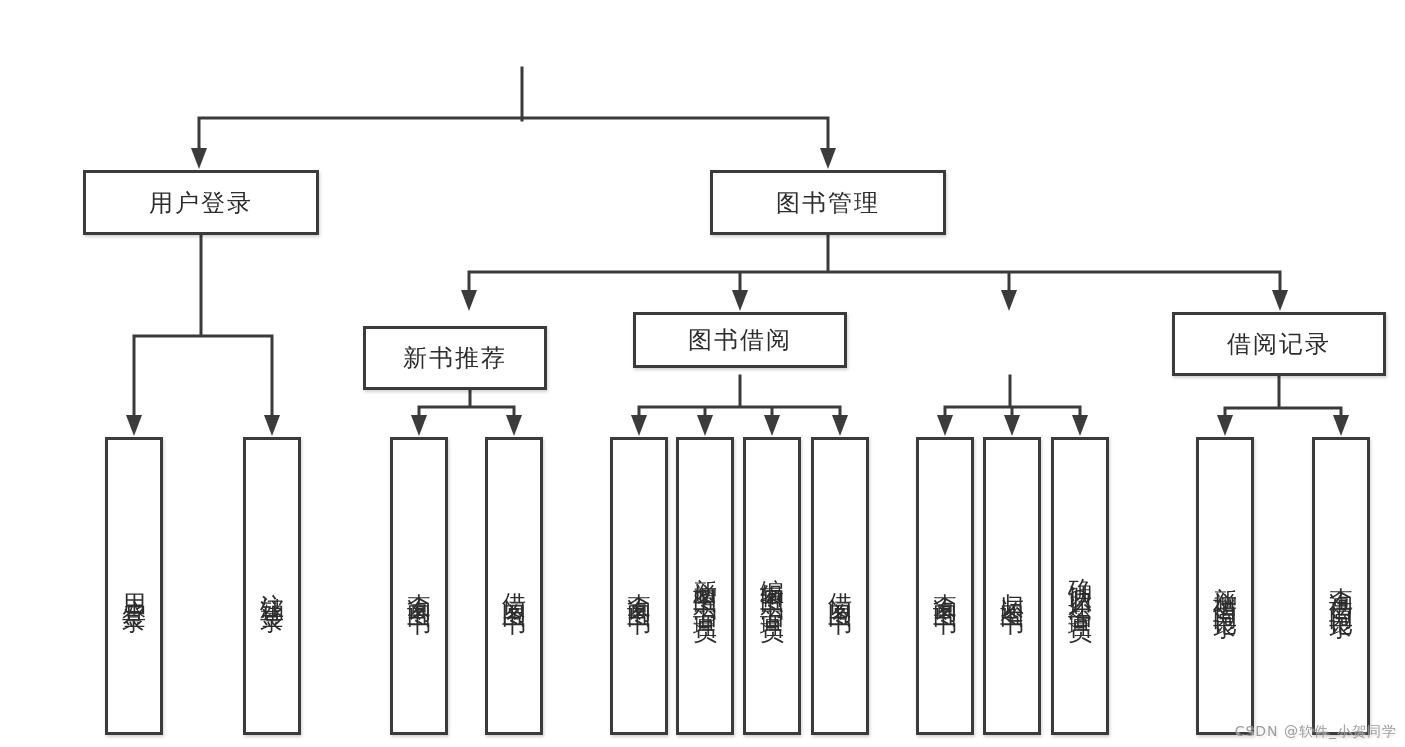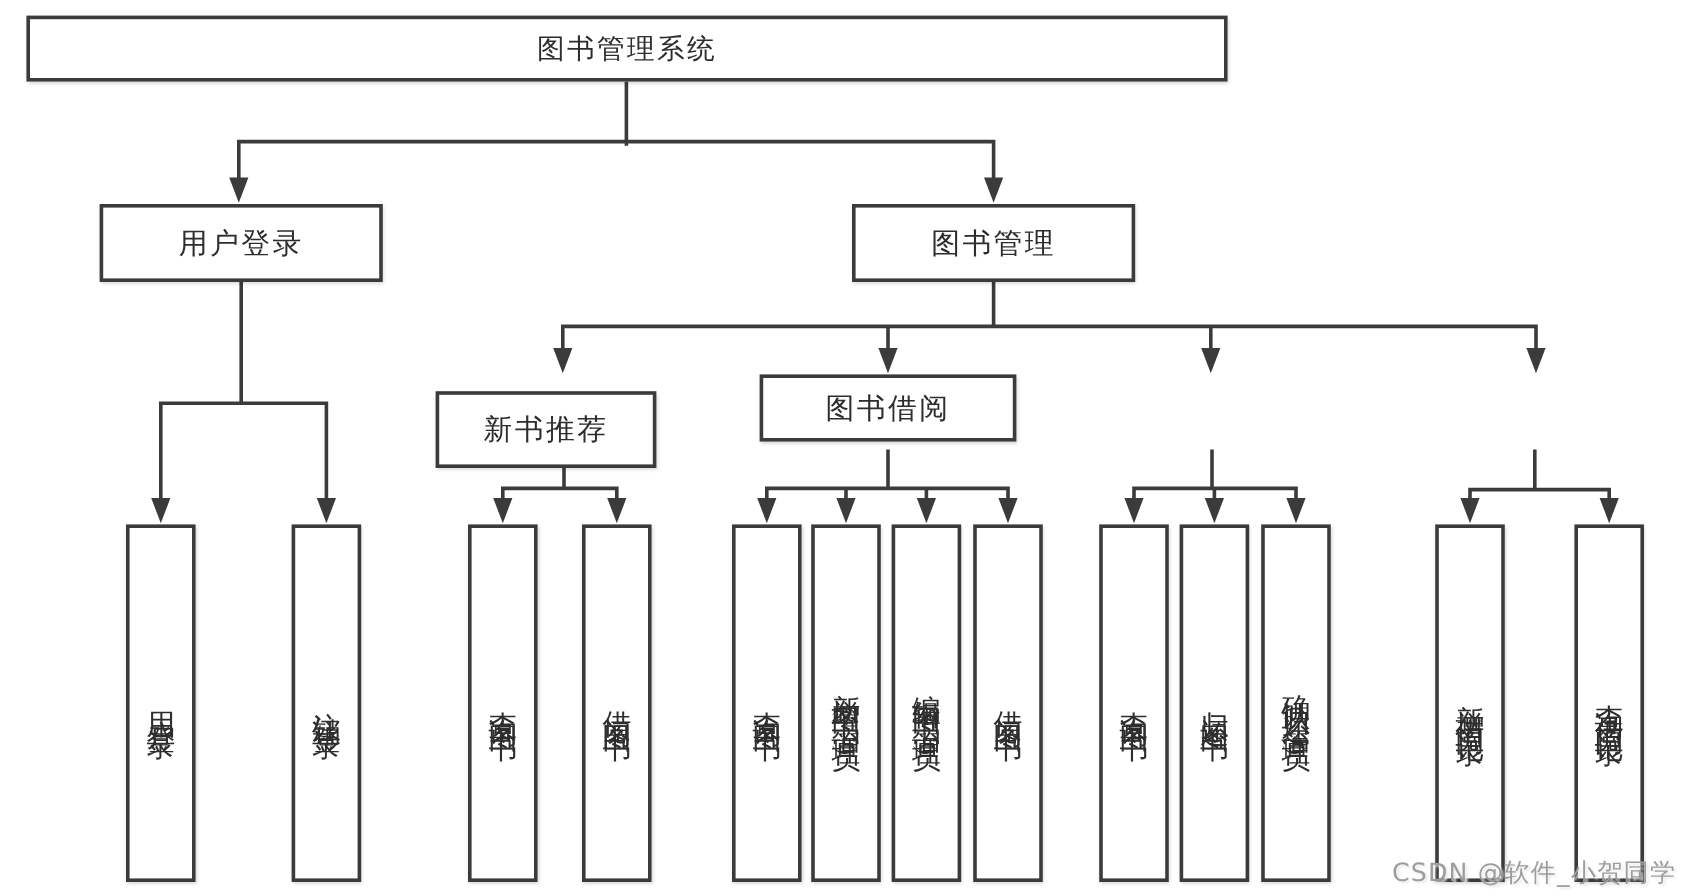--- a/index.html
+++ b/index.html
@@ -47,21 +47,21 @@
   .v-label {
     font-size: 24px;
     letter-spacing: 6px;
     line-height: 1;
     white-space: nowrap;
   }
   .watermark {
     position: absolute;
     right: 8px;
     bottom: 6px;
-    font-size: 21px;
+    font-size: 14px;
     letter-spacing: 1px;
     color: var(--watermark, #9d9d9d);
     text-shadow: 2px 2px 2px #e9e9e9;
     z-index: 5;
     white-space: nowrap;
   }
 </style>
 </head>
 <body>
 
@@ -93,36 +93,36 @@
       <polygon points="764,415 780,415 772,436"></polygon>
       <polygon points="832,415 848,415 840,436"></polygon>
       <polygon points="937,415 953,415 945,436"></polygon>
       <polygon points="1004,415 1020,415 1012,436"></polygon>
       <polygon points="1072,415 1088,415 1080,436"></polygon>
       <polygon points="1217,415 1233,415 1225,436"></polygon>
       <polygon points="1333,415 1349,415 1341,436"></polygon>
     </g>
   </svg>
 
-  <div class="box root-box" style="left:22px; top:13px; width:1001px; height:55px">
-    <span class="h-label">图书管理系统</span>
-  </div>
 
   <div class="box lvl-box" style="left:83px; top:170px; width:236px; height:65px">
     <span class="h-label">用户登录</span>
   </div>
   <div class="box lvl-box" style="left:710px; top:170px; width:236px; height:65px">
     <span class="h-label">图书管理</span>
   </div>
 
   <div class="box lvl-box" style="left:363px; top:326px; width:184px; height:64px">
     <span class="h-label">新书推荐</span>
   </div>
   <div class="box lvl-box" style="left:633px; top:312px; width:214px; height:56px">
     <span class="h-label">图书借阅</span>
+  </div>
+  <div class="box lvl-box" style="left:1172px; top:312px; width:214px; height:64px">
+    <span class="h-label">借阅记录</span>
   </div>
 
   <div class="box leaf" style="left:105px; top:437px; width:58px; height:298px">
     <span class="v-label">用户登录</span>
   </div>
   <div class="box leaf" style="left:243px; top:437px; width:58px; height:298px">
     <span class="v-label">注销登录</span>
   </div>
 
   <div class="box leaf" style="left:390px; top:437px; width:58px; height:298px">

